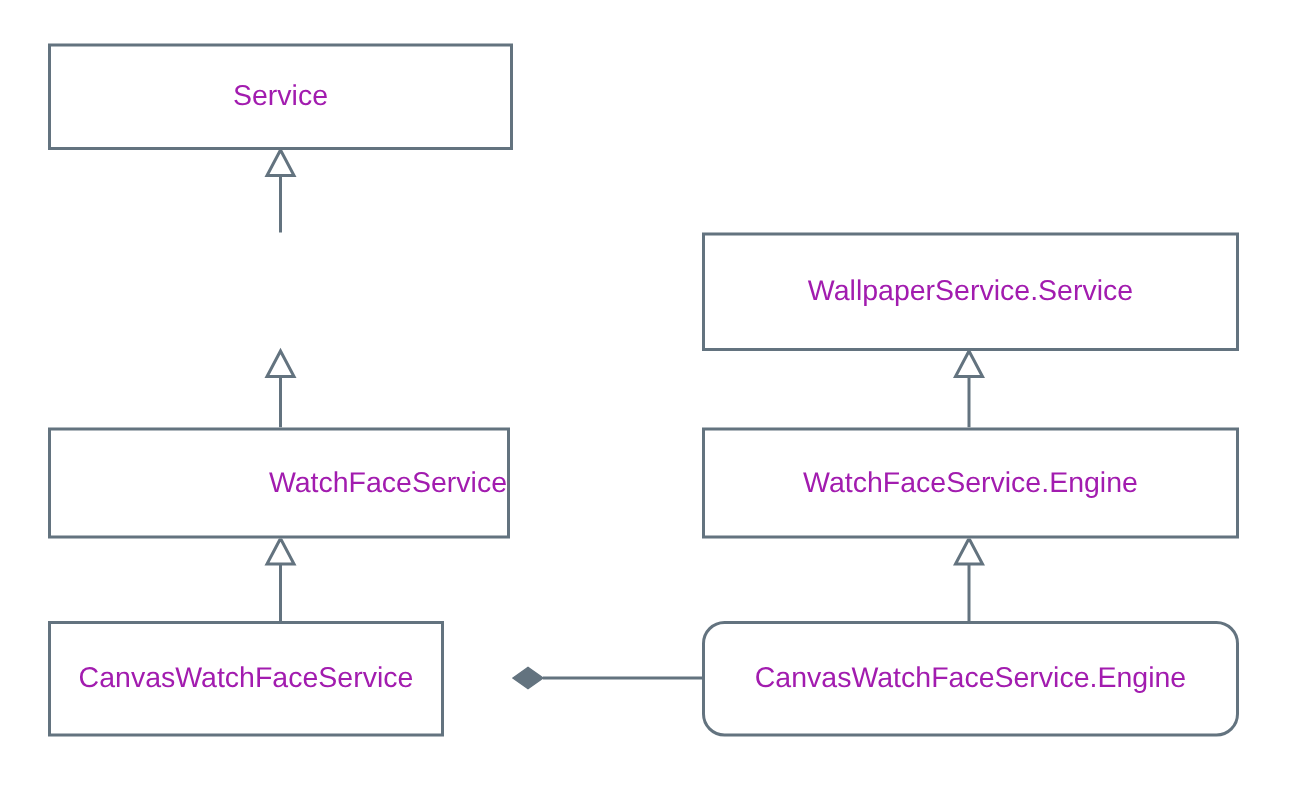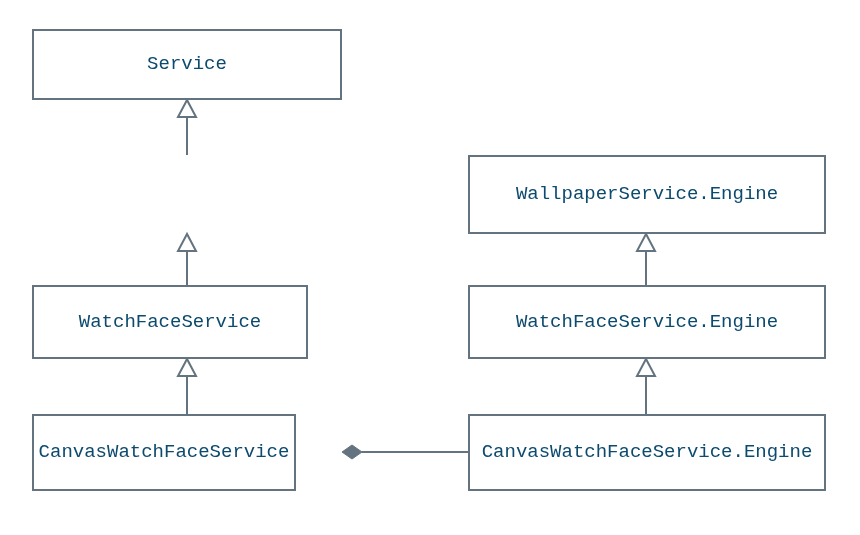--- a/index.html
+++ b/index.html
@@ -28,24 +28,24 @@
     position: absolute;
     box-sizing: border-box;
     background: #ffffff;
     border: 2px solid #63737f;
     display: flex;
     align-items: center;
     justify-content: center;
     z-index: 2;
   }
   .uml-class-name {
-    font-family: Liberation Mono, monospace;
+    font-family: Liberation Sans, sans-serif;
     font-size: 19px;
     line-height: 1;
-    color: #0c4a6e;
+    color: #a21caf;
     letter-spacing: 0px;
     white-space: nowrap;
     text-align: center;
     -webkit-font-smoothing: antialiased;
   }
 </style>
 </head>
 <body>
 
 <div id="diagram-canvas">
@@ -81,33 +81,33 @@
       <line x1="362" y1="452" x2="468" y2="452" stroke="#63737f" stroke-width="2"></line>
       <polygon points="342,452 352,445 362,452 352,459" fill="#63737f" stroke="#63737f" stroke-width="1"></polygon>
     </g>
   </svg>
 
   <div class="uml-class-box" style="left:32px; top:29px; width:310px; height:71px;">
     <span class="uml-class-name">Service</span>
   </div>
 
 
-  <div class="uml-class-box" style="left:32px; top:285px; width:276px; height:74px;">
+  <div class="uml-class-box" style="left:32px; top:285px; width:308px; height:74px;justify-content:flex-end;">
     <span class="uml-class-name">WatchFaceService</span>
   </div>
 
   <div class="uml-class-box" style="left:32px; top:414px; width:264px; height:77px;">
     <span class="uml-class-name">CanvasWatchFaceService</span>
   </div>
 
   <div class="uml-class-box" style="left:468px; top:155px; width:358px; height:79px;">
-    <span class="uml-class-name">WallpaperService.Engine</span>
+    <span class="uml-class-name">WallpaperService.Service</span>
   </div>
 
   <div class="uml-class-box" style="left:468px; top:285px; width:358px; height:74px;">
     <span class="uml-class-name">WatchFaceService.Engine</span>
   </div>
 
-  <div class="uml-class-box" style="left:468px; top:414px; width:358px; height:77px;">
+  <div class="uml-class-box" style="left:468px; top:414px; width:358px; height:77px;border-radius:15px;">
     <span class="uml-class-name">CanvasWatchFaceService.Engine</span>
   </div>
 
 </div>
 
 </body></html>

